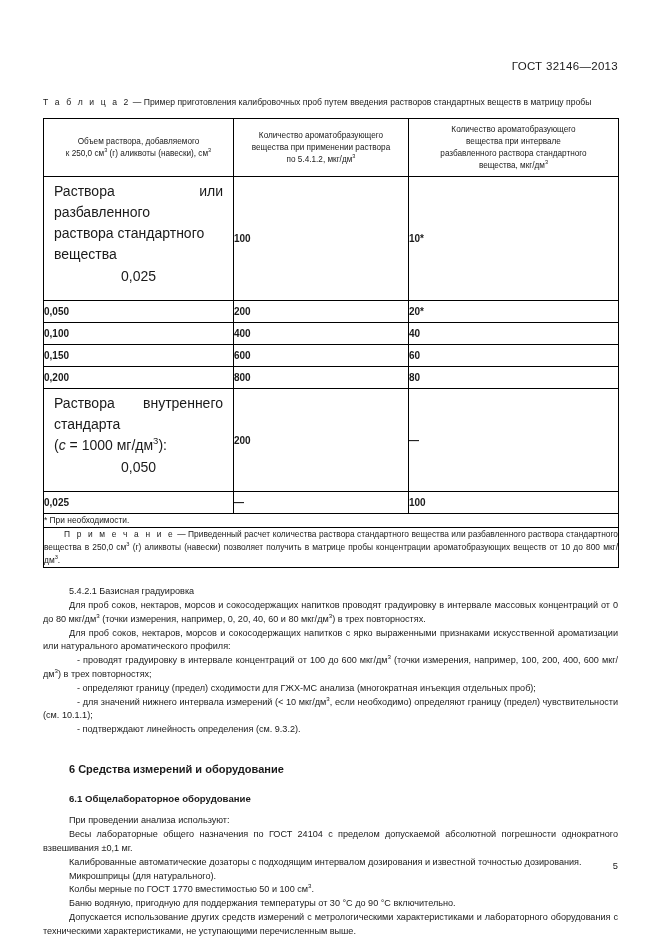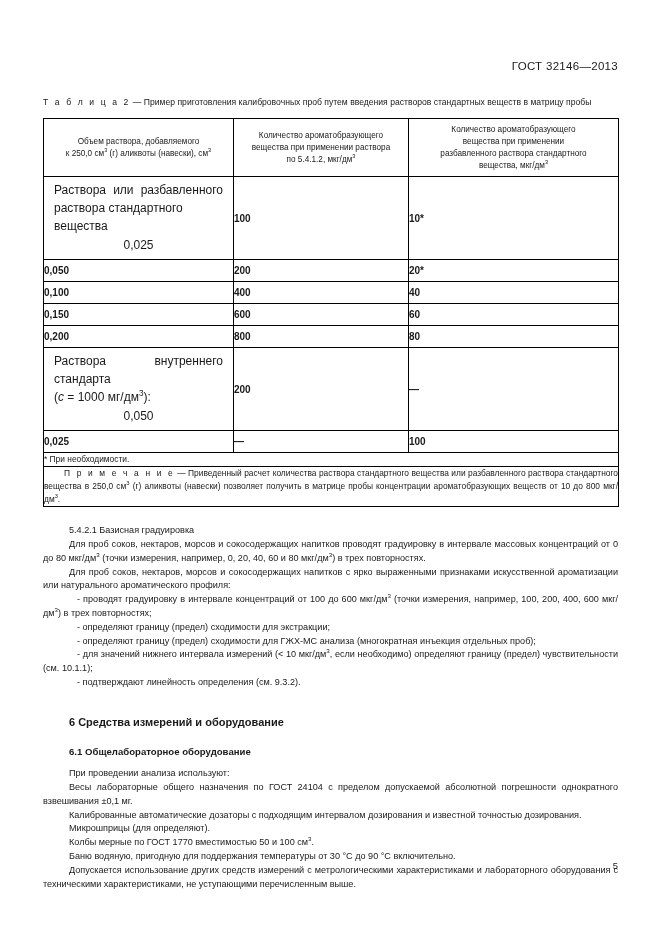--- a/index.html
+++ b/index.html
@@ -75,23 +75,23 @@
     padding: 4px 8px;
     line-height: 1.45;
     font-size: 8.2px;
   }
   tbody td.num {
     height: 22px;
     font-size: 10px;
     font-weight: bold;
   }
   tbody td.lbl {
-    padding: 4px 10px 5px 10px;
+    padding: 4px 10px 13px 10px;
     line-height: 1.5;
-    font-size: 12px;
+    font-size: 14px;
   }
   .just-spread {
     text-align: justify;
     text-align-last: justify;
     display: block;
   }
   .indent-val {
     display: block;
     text-align: center;
     padding-top: 1px;
@@ -186,21 +186,21 @@
             <span>Объем раствора, добавляемого</span><br>
             <span>к 250,0 см</span><sup>3</sup><span> (г) аликвоты (навески), см</span><sup>3</sup>
           </th>
           <th class="hd">
             <span>Количество ароматобразующего</span><br>
             <span>вещества при применении раствора</span><br>
             <span>по 5.4.1.2, мкг/дм</span><sup>3</sup>
           </th>
           <th class="hd">
             <span>Количество ароматобразующего</span><br>
-            <span>вещества при применении</span><br>
+            <span>вещества при интервале</span><br>
             <span>разбавленного раствора стандартного</span><br>
             <span>вещества, мкг/дм</span><sup>3</sup>
           </th>
         </tr>
       </thead>
       <tbody>
 
         <tr>
           <td class="lbl grp-cell">
             <span class="just-spread">Раствора или разбавленного</span>
@@ -262,40 +262,39 @@
     <div class="body-text">
 
       <p class="sub-head">5.4.2.1  Базисная градуировка</p>
 
       <p class="p-ind"><span>Для проб соков, нектаров, морсов и сокосодержащих напитков проводят градуировку в интервале массовых концентраций от 0 до 80 мкг/дм</span><sup>3</sup><span> (точки измерения, например, 0, 20, 40, 60 и 80 мкг/дм</span><sup>3</sup><span>) в трех повторностях.</span></p>
 
       <p class="p-ind">Для проб соков, нектаров, морсов и сокосодержащих напитков с ярко выраженными признаками искусственной ароматизации или натурального ароматического профиля:</p>
 
       <p class="p-ind2"><span>-  проводят градуировку в интервале концентраций от 100 до 600 мкг/дм</span><sup>3</sup><span> (точки измерения, например, 100, 200, 400, 600 мкг/дм</span><sup>3</sup><span>) в трех повторностях;</span></p>
 
-      <p class="p-ind2">-  определяют границу (предел) сходимости для экстракции;</p>
 
       <p class="p-ind2">-  определяют границу (предел) сходимости для ГЖХ-МС анализа (многократная инъекция отдельных проб);</p>
 
 
       <p class="p-ind2"><span>-  для значений нижнего интервала измерений (&lt; 10 мкг/дм</span><sup>3</sup><span>, если необходимо) определяют границу (предел) чувствительности (см. 10.1.1);</span></p>
 
       <p class="p-ind2">-  подтверждают линейность определения (см. 9.3.2).</p>
 
       <p class="sec-head">6  Средства измерений и оборудование</p>
 
       <p class="subsec-head">6.1  Общелабораторное оборудование</p>
 
       <p class="p-ind">При проведении анализа используют:</p>
 
       <p class="p-ind">Весы лабораторные общего назначения по ГОСТ 24104 с пределом допускаемой абсолютной погрешности однократного взвешивания ±0,1 мг.</p>
 
       <p class="p-ind">Калиброванные автоматические дозаторы с подходящим интервалом дозирования и известной точностью дозирования.</p>
 
-      <p class="p-ind">Микрошприцы (для определяют).</p>
+      <p class="p-ind">Микрошприцы (для натурального).</p>
 
       <p class="p-ind"><span>Колбы мерные по ГОСТ 1770 вместимостью 50 и 100 см</span><sup>3</sup><span>.</span></p>
 
       <p class="p-ind">Баню водяную, пригодную для поддержания температуры от 30 °С до 90 °С включительно.</p>
 
       <p class="p-ind">Допускается использование других средств измерений с метрологическими характеристиками и лабораторного оборудования с техническими характеристиками, не уступающими перечисленным выше.</p>
 
     </div>
   </div>
 

